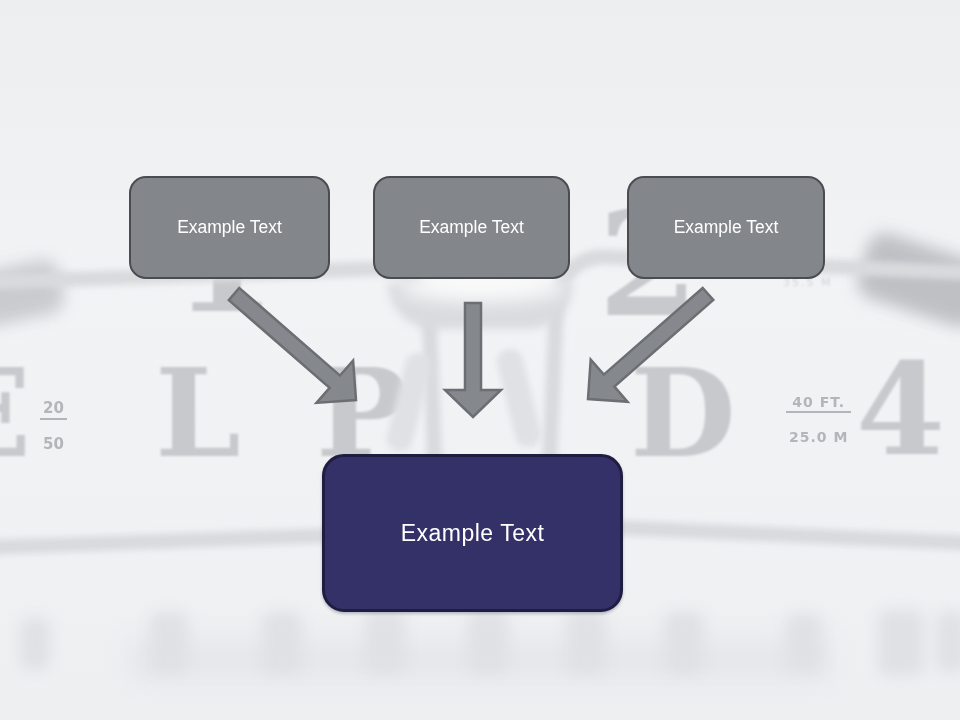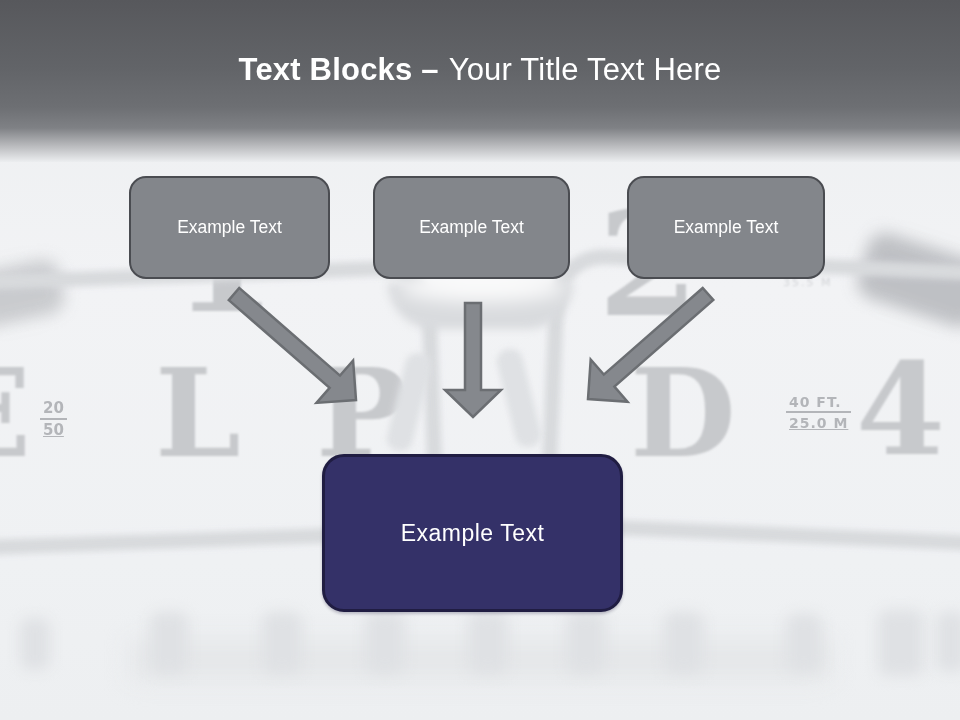--- a/index.html
+++ b/index.html
@@ -8,24 +8,24 @@
     background:linear-gradient(180deg,#eceef0 0%,#f2f3f5 40%,#eff1f3 78%,#edeff1 100%);
     font-family:"Liberation Sans",sans-serif;
   }
   
   .chart-letter{
     position:absolute;color:#c7c9cc;font-family:"DejaVu Serif",serif;font-weight:bold;
     line-height:1;filter:blur(1.2px);user-select:none;
   }
   .acuity{
     position:absolute;color:#b3b5b9;font-family:"DejaVu Sans",sans-serif;font-weight:bold;
-    text-align:left;filter:blur(0.6px);line-height:1.15;
+    text-align:center;filter:blur(0.6px);line-height:1.15;
   }
   .acuity .frac-top{display:block;padding:0 3px 1px 3px;}
-  .acuity .frac-bottom{display:block;border-top:2px solid #b3b5b9;padding:2px 3px 0 3px;text-decoration:underline;}
+  .acuity .frac-bottom{display:block;border-top:2px solid #b3b5b9;padding:16px 3px 0 3px;}
   .faint-mark{
     position:absolute;color:#b8babe;font-family:"DejaVu Sans",sans-serif;font-size:11px;
     letter-spacing:2px;opacity:.55;filter:blur(0.8px);
   }
   .lens{position:absolute;border:15px solid #d8dadd;border-radius:55px;filter:blur(3px);}
   .lens-l{left:-75px;top:268px;width:485px;height:250px;transform:rotate(-2deg);}
   .lens-r{left:545px;top:258px;width:480px;height:255px;transform:rotate(2.5deg);}
   .bridge{position:absolute;left:388px;top:283px;width:185px;height:46px;background:#d9dbde;
     border-radius:0 0 80px 80px;filter:blur(4px);}
   .bridge-glare{position:absolute;left:400px;top:272px;width:165px;height:30px;background:rgba(255,255,255,.85);
@@ -108,25 +108,20 @@
       <div class="blob" style="left:365px;top:612px;width:40px;height:62px;"></div>
       <div class="blob" style="left:468px;top:612px;width:40px;height:62px;"></div>
       <div class="blob" style="left:566px;top:612px;width:40px;height:62px;"></div>
       <div class="blob" style="left:664px;top:612px;width:40px;height:62px;"></div>
       <div class="blob" style="left:786px;top:614px;width:36px;height:58px;"></div>
       <div class="blob" style="left:878px;top:610px;width:46px;height:66px;"></div>
       <div class="blob" style="left:936px;top:612px;width:30px;height:60px;"></div>
     </div>
   </div>
 
-  <div class="header">
-    <h1 class="title">
-      <span class="t-bold">Text Blocks –</span><span class="t-reg">Your Title Text Here</span>
-    </h1>
-  </div>
 
   <svg class="arrows" width="960" height="720" viewBox="0 0 960 720">
     <polygon points="228.8,300.1 329.6,387.8 316.5,402.9 356,400 353.1,360.5 340,375.6 239.2,287.9" fill="#85888d" stroke="#6b6e72" stroke-width="2.5" stroke-linejoin="miter"></polygon>
     <polygon points="465,303 465,390 445,390 473,417 501,390 481,390 481,303" fill="#85888d" stroke="#6b6e72" stroke-width="2.5" stroke-linejoin="miter"></polygon>
     <polygon points="702.7,288 603.8,374.6 590.7,359.5 588,399 627.5,401.7 614.4,386.6 713.3,300" fill="#85888d" stroke="#6b6e72" stroke-width="2.5" stroke-linejoin="miter"></polygon>
   </svg>
 
   <div class="block block-1">
     <span>Example Text</span>
   </div>

